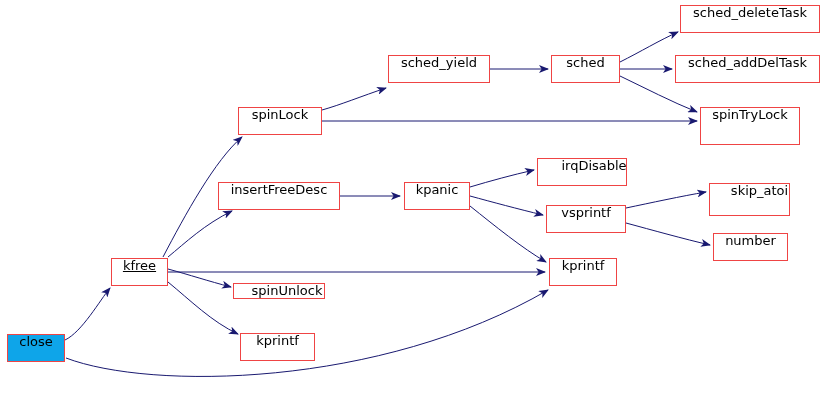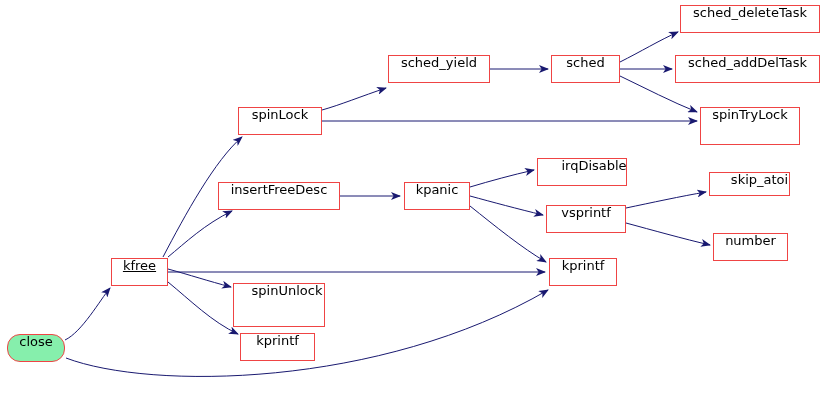--- a/index.html
+++ b/index.html
@@ -33,22 +33,21 @@
     color: #000000;
     font-family: "DejaVu Sans", sans-serif;
     font-size: 13px;
     line-height: 1;
     display: flex;
     justify-content: center;
     white-space: nowrap;
     z-index: 5;
   }
   .node.current {
-    background: #86efac;
-    border-radius: 13px;
+    background: #0ea5e9;
   }
   .node-label {
     display: block;
     padding: 0 4px;
   }
 </style>
 </head>
 <body>
 
 <div id="graph-canvas">
@@ -88,21 +87,21 @@
       </div>
       <div class="node" style="left: 111px; top: 258px; width: 57px; height: 28px; text-decoration: underline;">
         <span class="node-label">kfree</span>
       </div>
       <div class="node" style="left: 238px; top: 107px; width: 84px; height: 28px;">
         <span class="node-label">spinLock</span>
       </div>
       <div class="node" style="left: 218px; top: 182px; width: 122px; height: 28px;">
         <span class="node-label">insertFreeDesc</span>
       </div>
-      <div class="node" style="left: 233px; top: 283px; width: 92px; height: 44px; padding-left: 16px;">
+      <div class="node" style="left: 233px; top: 283px; width: 92px; height: 16px; padding-left: 16px;">
         <span class="node-label">spinUnlock</span>
       </div>
       <div class="node" style="left: 240px; top: 333px; width: 75px; height: 28px;">
         <span class="node-label">kprintf</span>
       </div>
       <div class="node" style="left: 388px; top: 55px; width: 102px; height: 28px;">
         <span class="node-label">sched_yield</span>
       </div>
       <div class="node" style="left: 404px; top: 182px; width: 66px; height: 28px;">
         <span class="node-label">kpanic</span>
@@ -121,21 +120,21 @@
       </div>
       <div class="node" style="left: 680px; top: 5px; width: 140px; height: 28px;">
         <span class="node-label">sched_deleteTask</span>
       </div>
       <div class="node" style="left: 675px; top: 55px; width: 145px; height: 28px;">
         <span class="node-label">sched_addDelTask</span>
       </div>
       <div class="node" style="left: 700px; top: 107px; width: 100px; height: 38px;">
         <span class="node-label">spinTryLock</span>
       </div>
-      <div class="node" style="left: 709px; top: 172px; width: 81px; height: 24px; padding-left: 20px;">
+      <div class="node" style="left: 709px; top: 183px; width: 81px; height: 33px; padding-left: 20px;">
         <span class="node-label">skip_atoi</span>
       </div>
       <div class="node" style="left: 713px; top: 233px; width: 75px; height: 28px;">
         <span class="node-label">number</span>
       </div>
     </div>
 
 </div>
 
 </body></html>

